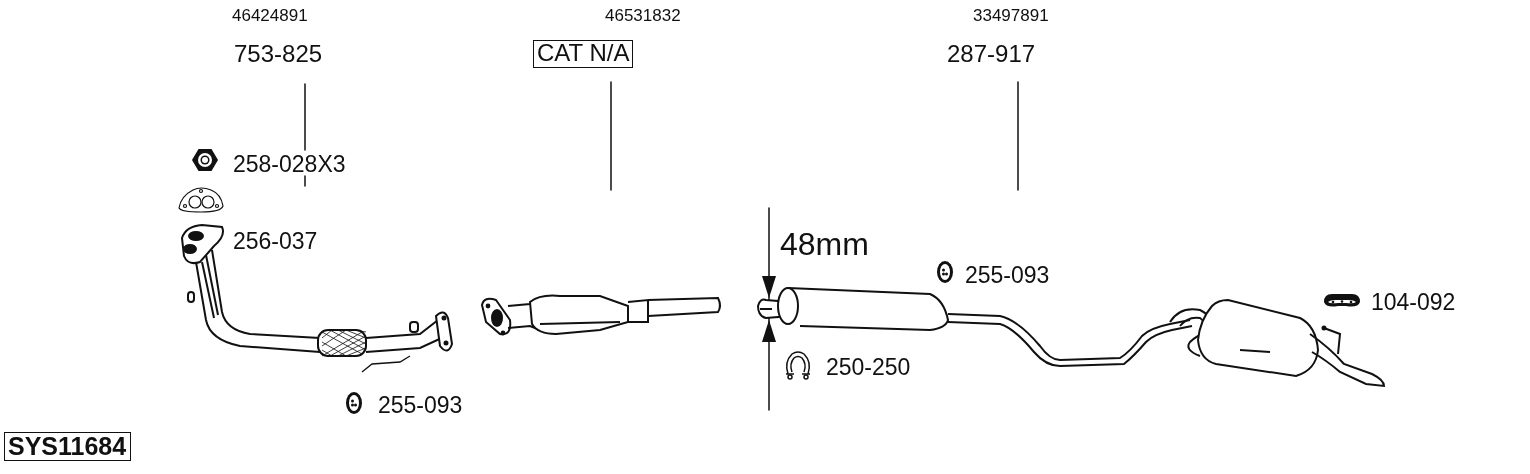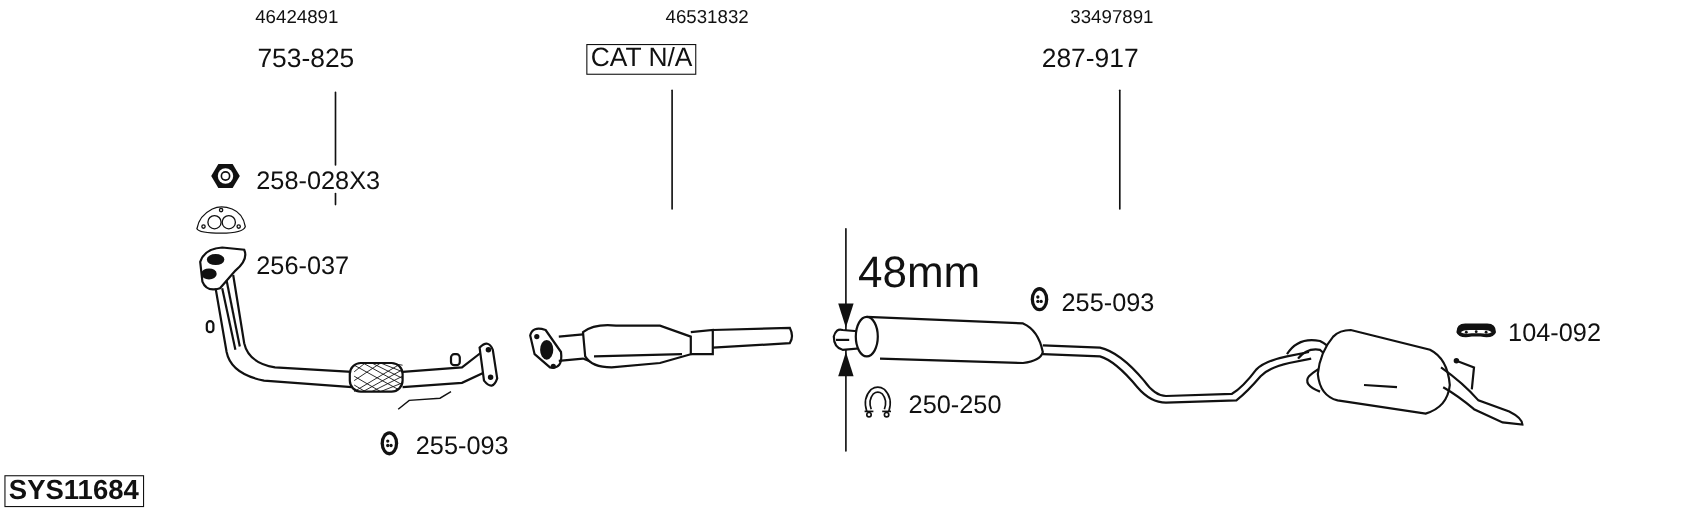--- a/index.html
+++ b/index.html
@@ -3,21 +3,21 @@
 <meta charset="utf-8">
 <style>
   html, body { margin: 0; padding: 0; background: #ffffff; }
   body { width: 1530px; height: 474px; position: relative; overflow: hidden;
          font-family: "Liberation Sans", sans-serif; color: #111; }
   .abs { position: absolute; white-space: nowrap; }
   .oem { font-size: 17px; }
   .part { font-size: 24px; line-height: 1; }
   .boxed { border: 1.5px solid #111; padding: 0 3px 2px 3px; }
   .acc { font-size: 23px; }
-  .dim { font-size: 40px; }
+  .dim { font-size: 32px; }
   .sys { font-size: 25px; border: 1.5px solid #111; padding: 0 4px 1px 3px; line-height: 1.05; font-weight: bold; }
   svg.art { position: absolute; left: 0; top: 0; }
 </style>
 </head>
 <body>
 
 <svg class="art" width="1530" height="474" viewBox="0 0 1530 474">
   <g fill="none" stroke="#111" stroke-linecap="round" stroke-linejoin="round">
 
     <line x1="305" y1="84" x2="305" y2="150" stroke-width="1.5"></line>

